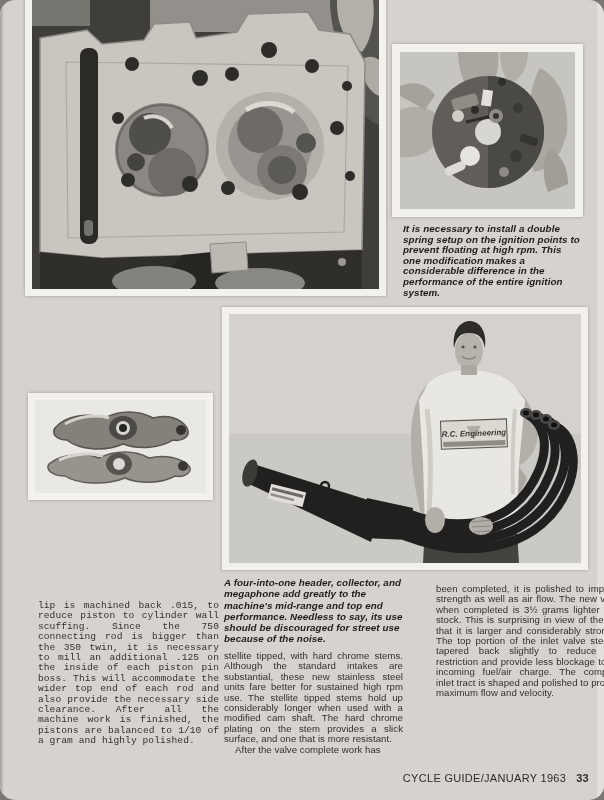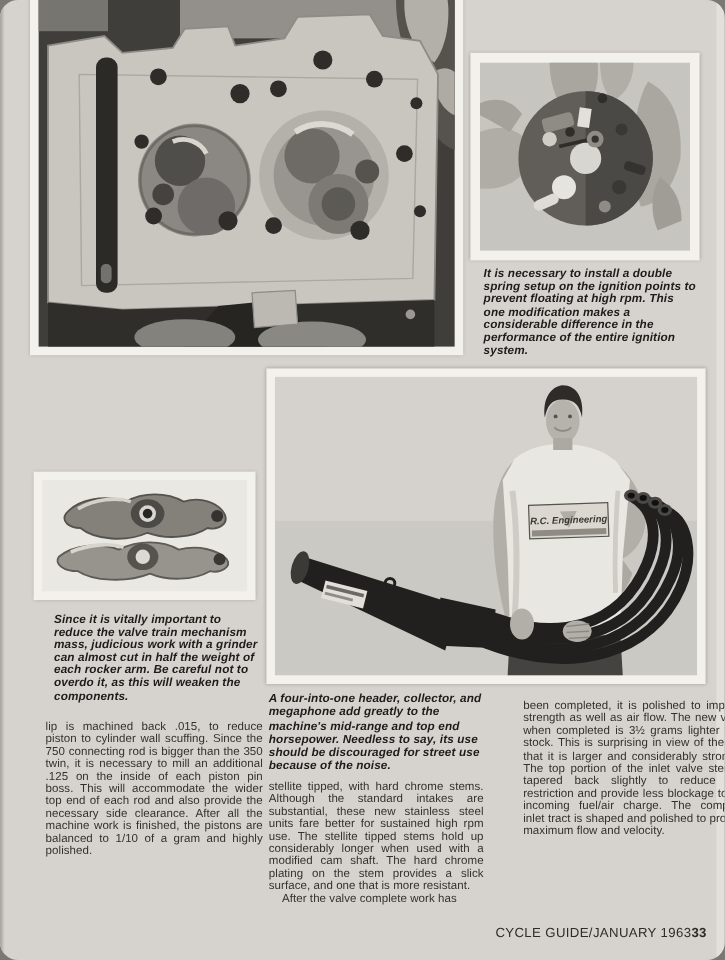--- a/index.html
+++ b/index.html
@@ -23,21 +23,21 @@
     position:absolute; font-size:9.6px; line-height:10.4px;
     color:#33312d; text-align:justify; letter-spacing:.05px;
   }
   .bodycol p { margin:0; }
   .bodycol p.indent { text-indent:11px; }
   .footer {
     position:absolute; left:402px; top:772px; width:187px;
     text-align:right; font-size:11px; color:#2d2c29; letter-spacing:.3px;
     white-space:nowrap;
   }
-  .footer .pnum { font-weight:bold; margin-left:0; }
+  .footer .pnum { font-weight:bold; margin-left:10px; }
 </style>
 </head>
 <body>
 
 <div class="page">
   <div class="edge-left"></div>
   <div class="edge-right"></div>
 
   <div class="photo-frame" style="left:25px; top:-8px; width:361px; height:304px;">
     <svg style="left:7px; top:8px;" width="347" height="289" viewBox="0 0 347 289">
@@ -130,21 +130,20 @@
       <circle cx="146" cy="30" r="5" fill="#35332f"></circle>
       <path d="M30 24 C44 16 62 14 74 18" stroke="#d4d1cb" stroke-width="3" fill="none"></path>
       <path d="M14 64 C26 54 48 52 64 58 C80 50 100 50 114 58 C130 54 146 58 154 66 C158 72 150 78 140 76 C126 84 104 84 90 78 C70 86 42 84 30 76 C18 76 10 70 14 64 Z" fill="#97948e" stroke="#5d5b56" stroke-width="1.5"></path>
       <ellipse cx="84" cy="64" rx="13" ry="11" fill="#55534e"></ellipse>
       <circle cx="84" cy="64" r="6" fill="#dcd9d4"></circle>
       <circle cx="148" cy="66" r="5" fill="#3a3834"></circle>
       <path d="M24 60 C38 54 56 52 68 56" stroke="#d8d5cf" stroke-width="3" fill="none"></path>
     </svg>
   </div>
 
-  <div class="caption" style="left:45px; top:512px; width:174px;">Since it is vitally important to reduce the valve train mechanism mass, judicious work with a grinder can almost cut in half the weight of each rocker arm. Be careful not to overdo it, as this will weaken the components.</div>
 
   <div class="photo-frame" style="left:222px; top:307px; width:366px; height:263px;">
     <svg style="left:7px; top:7px;" width="352" height="249" viewBox="0 0 352 249">
       <rect width="352" height="249" fill="#cbc9c4"></rect>
       <rect width="352" height="120" fill="#d5d2cd"></rect>
 
       <path d="M200 70 C188 78 182 100 182 126 C182 152 186 176 192 200 L206 196 C199 168 197 140 199 112 Z" fill="#b2afa9"></path>
       <path d="M284 72 C298 82 307 100 309 118 C309 134 301 146 289 152 L278 140 C288 130 292 116 288 100 Z" fill="#b2afa9"></path>
       <path d="M288 150 C280 168 268 182 252 192 L262 206 C278 196 292 182 298 164 Z" fill="#aca9a3"></path>
 
@@ -194,23 +193,23 @@
         <ellipse cx="325" cy="111" rx="6" ry="5" fill="#4a4845"></ellipse>
           <ellipse cx="325" cy="111" rx="3" ry="2.4" fill="#111010"></ellipse>
       </g>
 
       <ellipse cx="206" cy="206" rx="10" ry="13" fill="#b2afa9"></ellipse>
       <ellipse cx="252" cy="212" rx="12" ry="9" fill="#b2afa9"></ellipse>
       <path d="M243 208 L262 206 M243 213 L262 212 M245 218 L262 217" stroke="#8a8782" stroke-width="1.2"></path>
     </svg>
   </div>
 
-  <div class="caption" style="left:224px; top:577px; width:182px; line-height:11.3px;">A four-into-one header, collector, and megaphone add greatly to the machine's mid-range and top end horsepower. Needless to say, its use should be discouraged for street use because of the noise.</div>
-
-  <div class="bodycol" style="left:38px; top:601px; width:181px;">
+  <div class="caption" style="left:224px; top:577px; width:182px; line-height:11.3px;">A four-into-one header, collector, and megaphone add greatly to the machine's mid-range and top end performance. Needless to say, its use should be discouraged for street use because of the noise.</div>
+
+  <div class="bodycol" style="left:38px; top:601px; width:181px;font-family:Liberation Mono, monospace;">
     <p>lip is machined back .015, to reduce piston to cylinder wall scuffing. Since the 750 connecting rod is bigger than the 350 twin, it is necessary to mill an additional .125 on the inside of each piston pin boss. This will accommodate the wider top end of each rod and also provide the necessary side clearance. After all the machine work is finished, the pistons are balanced to 1/10 of a gram and highly polished.</p>
   </div>
 
   <div class="bodycol" style="left:224px; top:651px; width:179px;">
     <p>stellite tipped, with hard chrome stems. Although the standard intakes are substantial, these new stainless steel units fare better for sustained high rpm use. The stellite tipped stems hold up considerably longer when used with a modified cam shaft. The hard chrome plating on the stem provides a slick surface, and one that is more resistant.</p>
     <p class="indent">After the valve complete work has</p>
   </div>
 
   <div class="bodycol" style="left:402px; top:584px; width:187px;margin-left:34px;">
     <p>been completed, it is polished to improve strength as well as air flow. The new valve when completed is 3½ grams lighter than stock. This is surprising in view of the fact that it is larger and considerably stronger. The top portion of the inlet valve stem is tapered back slightly to reduce port restriction and provide less blockage to the incoming fuel/air charge. The complete inlet tract is shaped and polished to provide maximum flow and velocity.</p>

